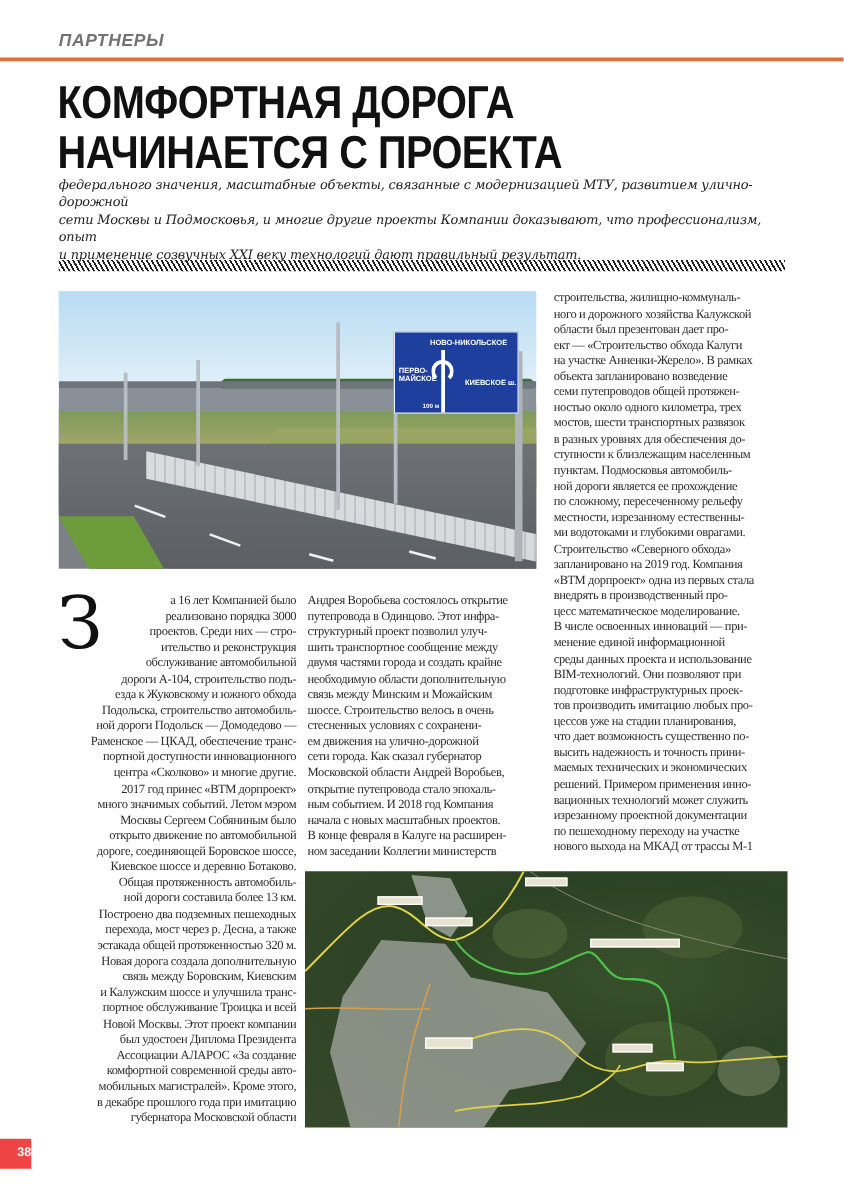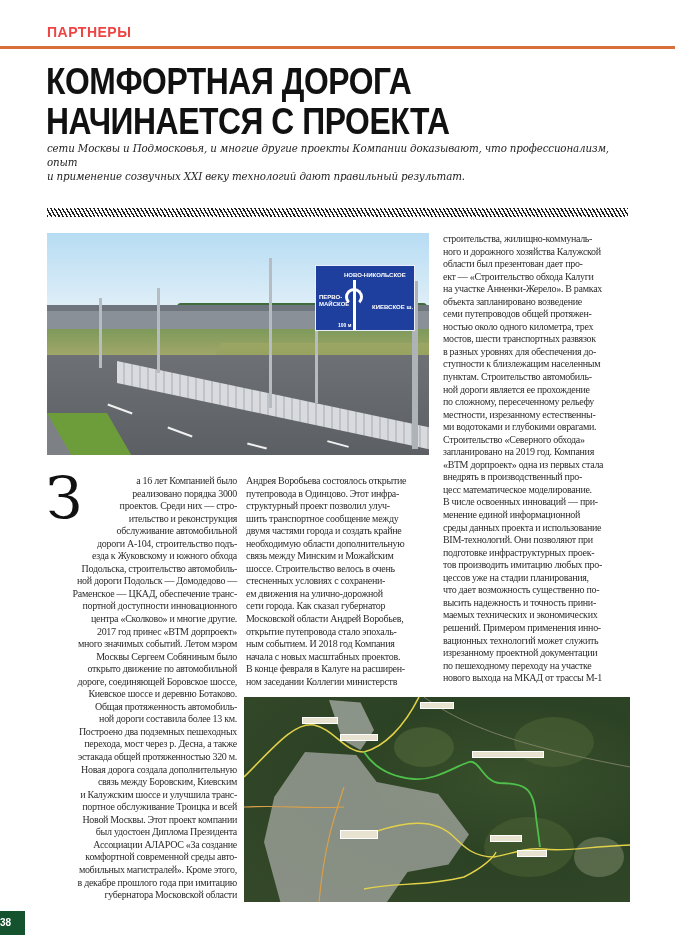--- a/index.html
+++ b/index.html
@@ -1,22 +1,22 @@
 <!DOCTYPE html>
 <html><head>
 <meta charset="utf-8">
 <style>
   * { box-sizing: border-box; margin: 0; padding: 0; }
   html, body { width: 675px; height: 947px; background: #ffffff; overflow: hidden; }
   body { position: relative; font-family: "DejaVu Serif", serif; color: #2b2b2b; }
 
   .section-label {
     position: absolute; left: 47px; top: 24px;
-    font-family: "Liberation Sans", sans-serif; font-weight: bold; 
-    font-size: 14px; letter-spacing: 0.5px; color: #ef4444;
+    font-family: "Liberation Sans", sans-serif; font-weight: bold; font-style: italic;
+    font-size: 14px; letter-spacing: 0.5px; color: #737373;
   }
   .top-rule { position: absolute; left: 0; top: 46px; width: 675px; height: 3px; background: #d9703a; }
 
   .title {
     position: absolute; left: 46px; top: 62px; width: 600px;
     font-family: "Liberation Sans", sans-serif; font-weight: bold;
     font-size: 37px; line-height: 40px; color: #111; letter-spacing: -0.5px;
     transform: scaleX(0.86); transform-origin: left top;
   }
   .title span { display: block; }
@@ -94,37 +94,38 @@
     position: absolute; left: 85px; top: 3px; width: 45px; height: 50px;
     background: rgba(180,182,178,0.7);
     clip-path: polygon(0% 0%, 70% 5%, 100% 60%, 70% 100%, 30% 80%);
   }
   .map svg { position: absolute; left: 0; top: 0; }
   .map-label {
     position: absolute; height: 7px; background: #e8e2d0; border: 1px solid #fff;
   }
 
   .page-num {
-    position: absolute; left: 0; top: 911px; width: 25px; height: 24px; background: #14532d;
+    position: absolute; left: 0; top: 911px; width: 25px; height: 24px; background: #ef4444;
     font-family: "Liberation Sans", sans-serif; font-weight: bold; color: #fff; font-size: 10px;
-    line-height: 24px; text-align: left;
+    line-height: 24px; text-align: right;
   }
 </style>
 </head>
 <body>
 
 <div class="section-label">ПАРТНЕРЫ</div>
 <div class="top-rule"></div>
 
 <h1 class="title">
   <span>КОМФОРТНАЯ ДОРОГА</span>
   <span>НАЧИНАЕТСЯ С ПРОЕКТА</span>
 </h1>
 
 <div class="lead">
+  <div>федерального значения, масштабные объекты, связанные с модернизацией МТУ, развитием улично-дорожной</div>
   <div>сети Москвы и Подмосковья, и многие другие проекты Компании доказывают, что профессионализм, опыт</div>
   <div>и применение созвучных XXI веку технологий дают правильный результат.</div>
 </div>
 
 <div class="hatch"></div>
 
 <div class="photo">
   <div class="sky"></div>
   <div class="trees"></div>
   <div class="overpass-top"></div>
@@ -214,21 +215,21 @@
     <p>ного и дорожного хозяйства Калужской</p>
     <p>области был презентован дает про-</p>
     <p>ект — «Строительство обхода Калуги</p>
     <p>на участке Анненки-Жерело». В рамках</p>
     <p>объекта запланировано возведение</p>
     <p>семи путепроводов общей протяжен-</p>
     <p>ностью около одного километра, трех</p>
     <p>мостов, шести транспортных развязок</p>
     <p>в разных уровнях для обеспечения до-</p>
     <p>ступности к близлежащим населенным</p>
-    <p>пунктам. Строительство автомобиль-</p>
+    <p>пунктам. Подмосковья автомобиль-</p>
     <p>ной дороги является ее прохождение</p>
     <p>по сложному, пересеченному рельефу</p>
     <p>местности, изрезанному естественны-</p>
     <p>ми водотоками и глубокими оврагами.</p>
     <p>Строительство «Северного обхода»</p>
     <p>запланировано на 2019 год. Компания</p>
     <p>«ВТМ дорпроект» одна из первых стала</p>
     <p>внедрять в производственный про-</p>
     <p>цесс математическое моделирование.</p>
     <p>В числе освоенных инноваций — при-</p>

